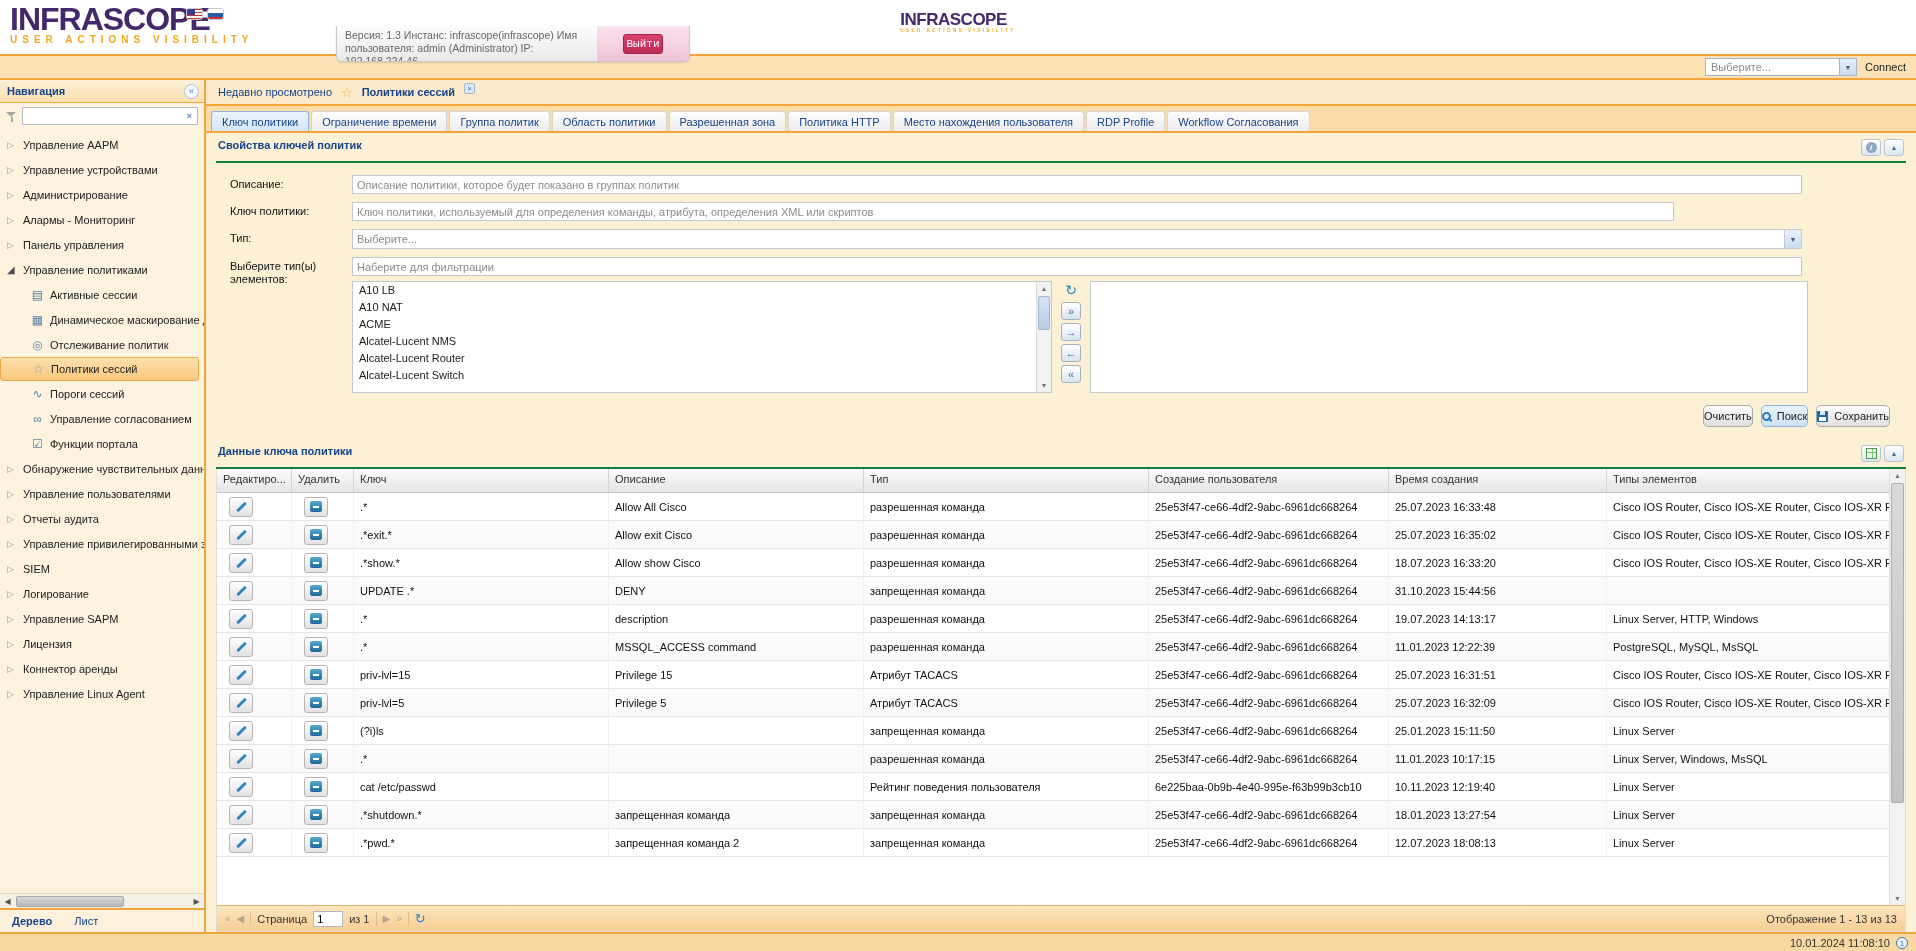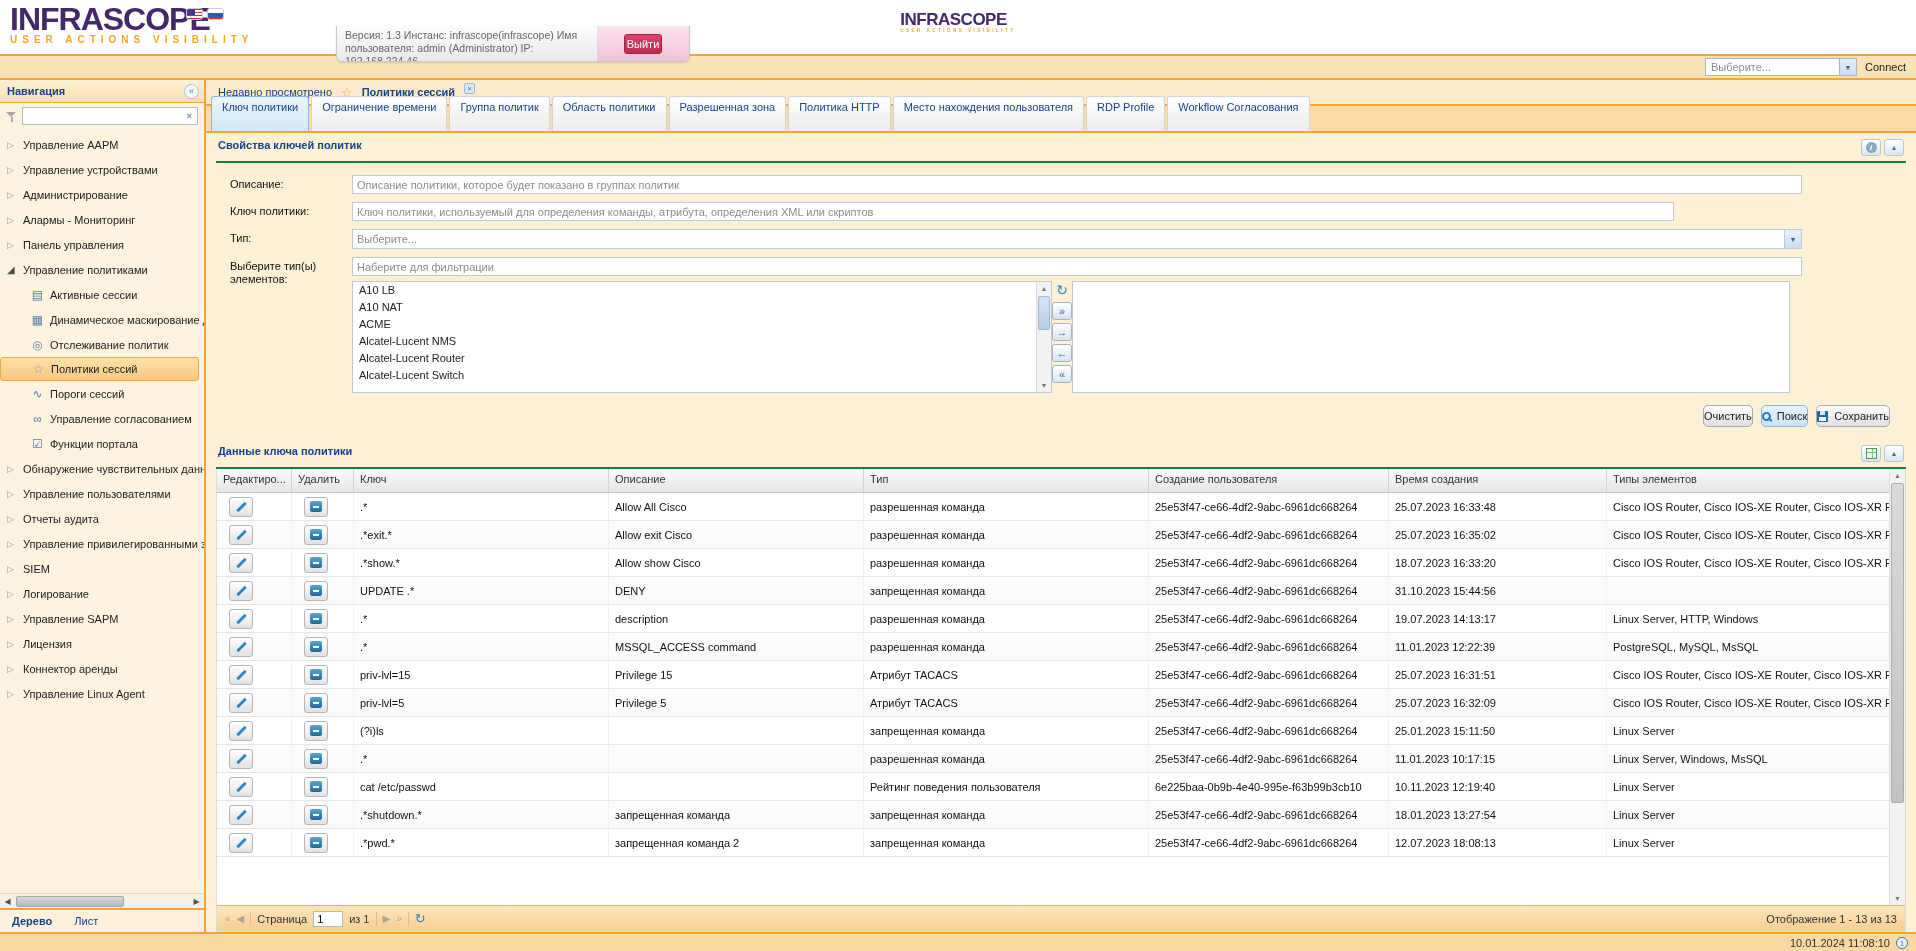--- a/index.html
+++ b/index.html
@@ -14,21 +14,21 @@
   .logo-sub { font-size:10px; color:#F5A81C; letter-spacing:5px; font-weight:bold; }
   .flags { position:absolute; left:186px; top:8px; display:flex; gap:4px; }
   .flag { width:17px; height:12px; border-radius:3px; border:1px solid #CCC; display:inline-block; }
   .flag-us { background:
       linear-gradient(#3C3B8E,#3C3B8E) left top/8px 6px no-repeat,
       repeating-linear-gradient(#C33 0 1.5px,#fff 1.5px 3px); }
   .flag-ru { background:linear-gradient(#fff 0 4px,#2A5BA8 4px 8px,#C33 8px 12px); }
   .session-tab { position:absolute; left:336px; top:26px; height:36px; display:flex; border:1px solid #C9C9C9; border-top:none; border-radius:0 0 6px 6px; overflow:hidden; box-shadow:0 1px 2px rgba(0,0,0,.12); }
   .session-text { width:260px; padding:3px 8px; font-size:10.5px; color:#666; background:linear-gradient(#FDFDFD,#E9E9EB); line-height:13px; }
   .logout-wrap { width:92px; background:linear-gradient(#F9E4EE,#F0C3D6); display:flex; align-items:center; justify-content:center; }
-  .logout { border:1px solid #A32346; background:linear-gradient(#D9436B,#BE2B55); color:#fff; font-size:11px; padding:3px 2px; border-radius:3px; cursor:pointer; font-family:Liberation Sans, sans-serif; }
+  .logout { border:1px solid #A32346; background:linear-gradient(#D9436B,#BE2B55); color:#fff; font-size:11px; padding:3px 2px; border-radius:3px; cursor:pointer; font-family:Liberation Mono, monospace; }
   .logo-center { position:absolute; left:50%; top:12px; transform:translateX(-50%); text-align:left; }
   .logo-center .lc-title { font-size:17px; font-weight:bold; color:#43286B; letter-spacing:-0.5px; line-height:16px; }
   .logo-center .lc-sub { font-size:4.5px; color:#F5A81C; letter-spacing:2.5px; font-weight:bold; }
 
   
   .topstrip { height:26px; flex:0 0 auto; background:#FBE2B5; border-top:2px solid #F3A43B; border-bottom:2px solid #F3A43B; display:flex; align-items:center; justify-content:flex-end; gap:8px; padding-right:10px; }
   .combo { width:152px; height:18px; background:#fff; border:1px solid #A7B6C6; display:flex; align-items:center; }
   .combo-text { flex:1; padding:0 5px; color:#8C8C8C; overflow:hidden; white-space:nowrap; }
   .combo-btn { width:17px; height:16px; background:linear-gradient(#E7F1FA,#C9DDF0); border-left:1px solid #A7B6C6; color:#3A5A7E; font-size:7px; display:flex; align-items:center; justify-content:center; }
   .connect-label { color:#222; }
@@ -66,21 +66,21 @@
   .side-tab.active { font-weight:bold; }
 
   
   .content { flex:1; display:flex; flex-direction:column; min-width:0; min-height:0; background:#FCF0D5; }
   .crumbs { height:26px; flex:0 0 auto; background:#FCEACB; border-bottom:2px solid #F3A43B; display:flex; align-items:center; gap:9px; padding-left:12px; }
   .crumb-recent { color:#15428B; cursor:pointer; }
   .crumb-star { color:#F0A830; font-size:13px; }
   .crumb-cur { color:#15428B; font-weight:bold; cursor:pointer; }
   .crumb-x { width:11px; height:11px; background:#DDE9F6; border:1px solid #9FB6D4; border-radius:2px; color:#3465A4; font-size:7px; line-height:9px; text-align:center; margin-top:-8px; cursor:pointer; }
   .tabstrip { height:27px; flex:0 0 auto; background:#FBDCA7; border-bottom:2px solid #F3A43B; display:flex; align-items:flex-end; padding-left:5px; gap:2px; }
-  .tab { padding:4px 10px 18px; color:#15428B; background:linear-gradient(#FEFEFE,#ECECEC); border:1px solid #D5D5D5; border-bottom:none; border-radius:3px 3px 0 0; white-space:nowrap; cursor:pointer;margin-top:44px; }
+  .tab { padding:4px 10px 3px; color:#15428B; background:linear-gradient(#FEFEFE,#ECECEC); border:1px solid #D5D5D5; border-bottom:none; border-radius:3px 3px 0 0; white-space:nowrap; cursor:pointer;margin-top:44px; }
   .tab.active { background:linear-gradient(#EAF4FC,#D4E7F7); border-color:#8FB4DC; }
 
   .panel { margin:6px 10px 0; display:flex; flex-direction:column; min-height:0; }
   .p-hdr { height:24px; flex:0 0 auto; display:flex; justify-content:space-between; border-bottom:2px solid #15803d; padding:0 2px; }
   .p-title { font-weight:bold; color:#15428B; }
   .p-tools { display:flex; gap:3px; }
   .tool-btn { width:20px; height:17px; border:1px solid #B9C6D2; border-radius:3px; background:linear-gradient(#FFFFFF,#DCE6EF); display:flex; align-items:center; justify-content:center; cursor:pointer; }
   .ico-info { width:11px; height:11px; border-radius:50%; background:#8FA8BF; color:#fff; font-size:8px; line-height:11px; text-align:center; font-weight:bold; font-style:italic; }
   .ico-up { color:#3A6EA5; font-size:7px; }
   .ico-grid { width:11px; height:11px; border:1px solid #4C9A4C; background:
@@ -92,21 +92,21 @@
   .form-row { display:flex; margin-bottom:8px; }
   .lbl { width:122px; flex:0 0 auto; padding-top:3px; color:#111; line-height:13px; }
   .inp { border:1px solid #C2C7D3; background:#fff; height:19px; font:inherit; color:#333; padding:1px 4px; outline:none; }
   .inp::placeholder { color:#8C8C8C; opacity:1; }
   .inp.key { width:1322px; }
   .inp.wide { width:1450px; }
   .combo2 { width:1450px; height:20px; border:1px solid #C2C7D3; background:#fff; position:relative; display:flex; align-items:center; }
   .combo2-text { flex:1; padding:0 4px; color:#8C8C8C; }
   .combo2-btn { width:17px; height:18px; background:linear-gradient(#E7F1FA,#C9DDF0); border-left:1px solid #C2C7D3; color:#3A5A7E; font-size:7px; display:flex; align-items:center; justify-content:center; }
   .field-col { display:flex; flex-direction:column; gap:5px; }
-  .lists-row { display:flex; gap:0; }
+  .lists-row { display:flex; gap:9px; }
   .listbox { height:112px; border:1px solid #C2C7D3; background:#fff; position:relative; overflow:hidden; }
   .listbox.left { width:700px; padding-right:16px; }
   .listbox.right { width:718px; }
   .list-item { height:17px; line-height:17px; padding:0 6px; white-space:nowrap; overflow:hidden; cursor:pointer; }
   .vscroll { position:absolute; right:0; top:0; bottom:0; width:15px; background:#F2F2F2; border-left:1px solid #DDD; display:flex; flex-direction:column; }
   .vs-arrow { height:13px; text-align:center; font-size:7px; color:#777; line-height:13px; }
   .vs-track { flex:1; position:relative; }
   .vs-thumb { position:absolute; top:1px; left:1px; right:1px; height:34px; background:linear-gradient(#D7E3F2,#B7CCE6); border:1px solid #9FB6D4; border-radius:2px; }
   .mid-btns { display:flex; flex-direction:column; align-items:center; gap:3px; padding-top:2px; }
   .xfer-refresh { color:#2E86C1; font-size:14px; line-height:14px; margin-bottom:2px; cursor:pointer; }

